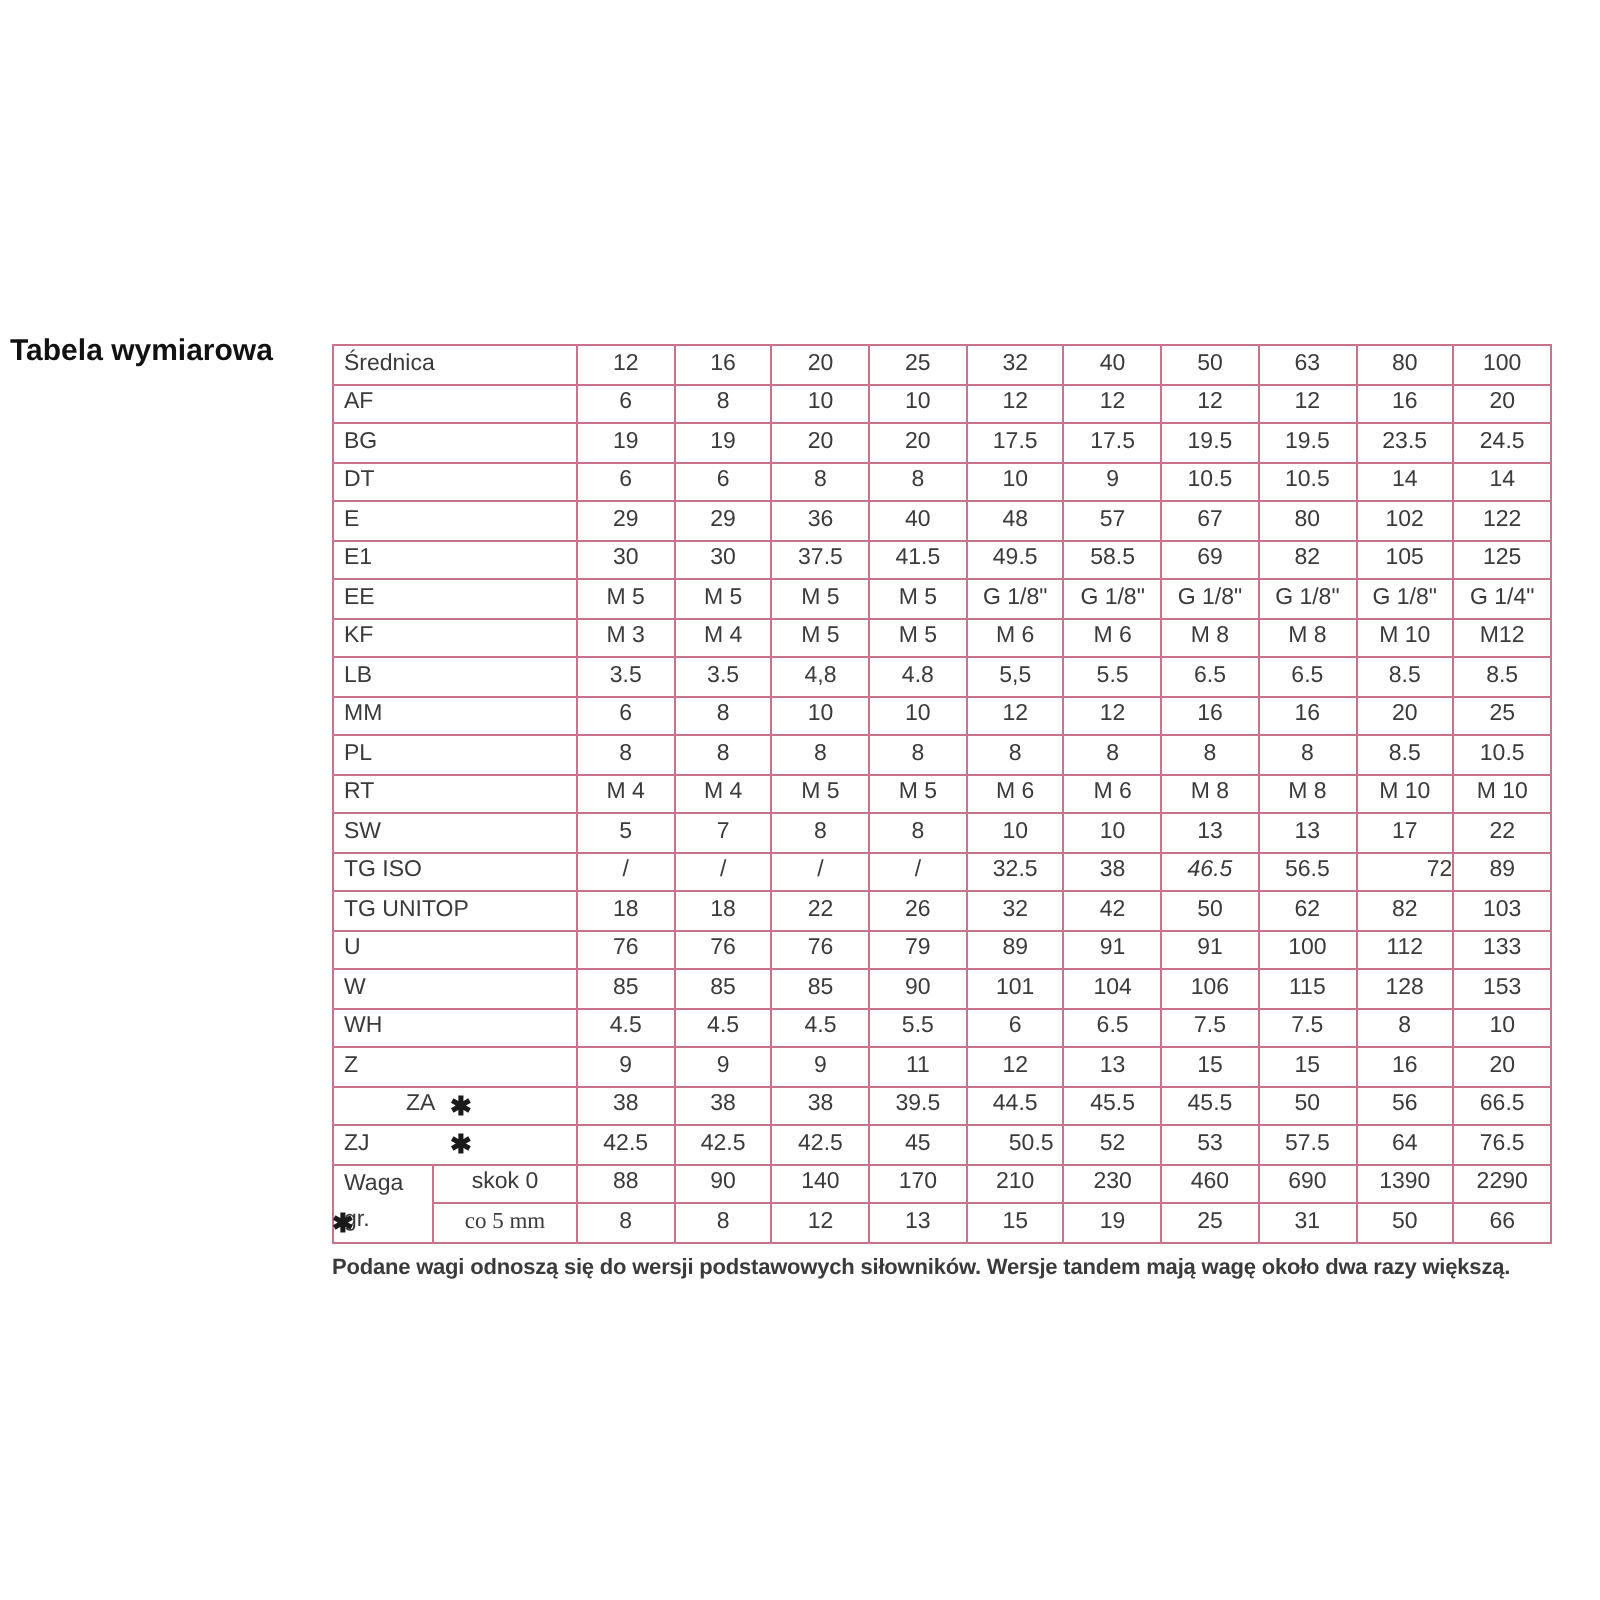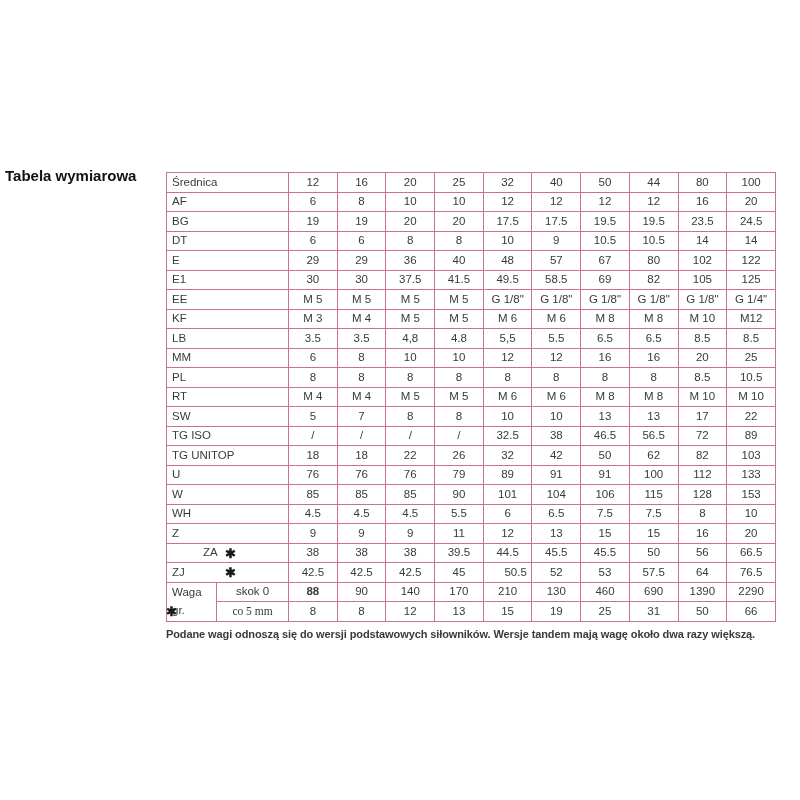--- a/index.html
+++ b/index.html
@@ -58,21 +58,21 @@
   <tbody>
       <tr>
         <th class="lbl" colspan="2" style="border-color: rgb(201, 114, 140);">Średnica</th>
         <th class="val" style="border-color: rgb(201, 114, 140);">12</th>
         <th class="val" style="border-color: rgb(201, 114, 140);">16</th>
         <th class="val" style="border-color: rgb(201, 114, 140);">20</th>
         <th class="val" style="border-color: rgb(201, 114, 140);">25</th>
         <th class="val" style="border-color: rgb(201, 114, 140);">32</th>
         <th class="val" style="border-color: rgb(201, 114, 140);">40</th>
         <th class="val" style="border-color: rgb(201, 114, 140);">50</th>
-        <th class="val" style="border-color: rgb(201, 114, 140);">44</th>
+        <th class="val" style="border-color: rgb(201, 114, 140);">63</th>
         <th class="val" style="border-color: rgb(201, 114, 140);">80</th>
         <th class="val" style="border-color: rgb(201, 114, 140);">100</th>
       </tr>
       <tr>
         <td class="lbl" colspan="2" style="border-color: rgb(201, 114, 140);">AF</td>
         <td class="val" style="border-color: rgb(201, 114, 140);">6</td>
         <td class="val" style="border-color: rgb(201, 114, 140);">8</td>
         <td class="val" style="border-color: rgb(201, 114, 140);">10</td>
         <td class="val" style="border-color: rgb(201, 114, 140);">10</td>
         <td class="val" style="border-color: rgb(201, 114, 140);">12</td>
@@ -226,23 +226,23 @@
         <td class="val" style="border-color: rgb(201, 114, 140);">22</td>
       </tr>
       <tr>
         <td class="lbl" colspan="2" style="border-color: rgb(201, 114, 140);">TG ISO</td>
         <td class="val" style="border-color: rgb(201, 114, 140);">/</td>
         <td class="val" style="border-color: rgb(201, 114, 140);">/</td>
         <td class="val" style="border-color: rgb(201, 114, 140);">/</td>
         <td class="val" style="border-color: rgb(201, 114, 140);">/</td>
         <td class="val" style="border-color: rgb(201, 114, 140);">32.5</td>
         <td class="val" style="border-color: rgb(201, 114, 140);">38</td>
-        <td class="val" style="border-color: rgb(201, 114, 140);">46.5</td>
+        <td class="val" style="border-color: rgb(201, 114, 140); font-style: italic;">46.5</td>
         <td class="val" style="border-color: rgb(201, 114, 140);">56.5</td>
-        <td class="val" style="border-color: rgb(201, 114, 140);">72</td>
+        <td class="val" style="border-color: rgb(201, 114, 140); text-align: right;">72</td>
         <td class="val" style="border-color: rgb(201, 114, 140);">89</td>
       </tr>
       <tr>
         <td class="lbl" colspan="2" style="border-color: rgb(201, 114, 140);">TG UNITOP</td>
         <td class="val" style="border-color: rgb(201, 114, 140);">18</td>
         <td class="val" style="border-color: rgb(201, 114, 140);">18</td>
         <td class="val" style="border-color: rgb(201, 114, 140);">22</td>
         <td class="val" style="border-color: rgb(201, 114, 140);">26</td>
         <td class="val" style="border-color: rgb(201, 114, 140);">32</td>
         <td class="val" style="border-color: rgb(201, 114, 140); text-align: center;">42</td>
@@ -328,26 +328,26 @@
         <td class="val" style="border-color: rgb(201, 114, 140);">57.5</td>
         <td class="val" style="border-color: rgb(201, 114, 140);">64</td>
         <td class="val" style="border-color: rgb(201, 114, 140);">76.5</td>
       </tr>
       <tr>
         <td class="grp" rowspan="2" style="border-color: rgb(201, 114, 140);">
           <div class="grp-line" style="border: none;">Waga</div>
           <div class="grp-line" style="border: none;">gr.</div>
         </td>
         <td class="sub" style="border-color: rgb(201, 114, 140);">skok 0</td>
-        <td class="val" style="border-color: rgb(201, 114, 140); font-weight: bold;">88</td>
+        <td class="val" style="border-color: rgb(201, 114, 140);">88</td>
         <td class="val" style="border-color: rgb(201, 114, 140);">90</td>
         <td class="val" style="border-color: rgb(201, 114, 140);">140</td>
         <td class="val" style="border-color: rgb(201, 114, 140);">170</td>
         <td class="val" style="border-color: rgb(201, 114, 140);">210</td>
-        <td class="val" style="border-color: rgb(201, 114, 140);">130</td>
+        <td class="val" style="border-color: rgb(201, 114, 140);">230</td>
         <td class="val" style="border-color: rgb(201, 114, 140);">460</td>
         <td class="val" style="border-color: rgb(201, 114, 140);">690</td>
         <td class="val" style="border-color: rgb(201, 114, 140);">1390</td>
         <td class="val" style="border-color: rgb(201, 114, 140);">2290</td>
       </tr>
       <tr>
         <td class="sub" style="border-color: rgb(201, 114, 140); font-family: Liberation Serif, serif;">co 5 mm</td>
         <td class="val" style="border-color: rgb(201, 114, 140);">8</td>
         <td class="val" style="border-color: rgb(201, 114, 140);">8</td>
         <td class="val" style="border-color: rgb(201, 114, 140);">12</td>

